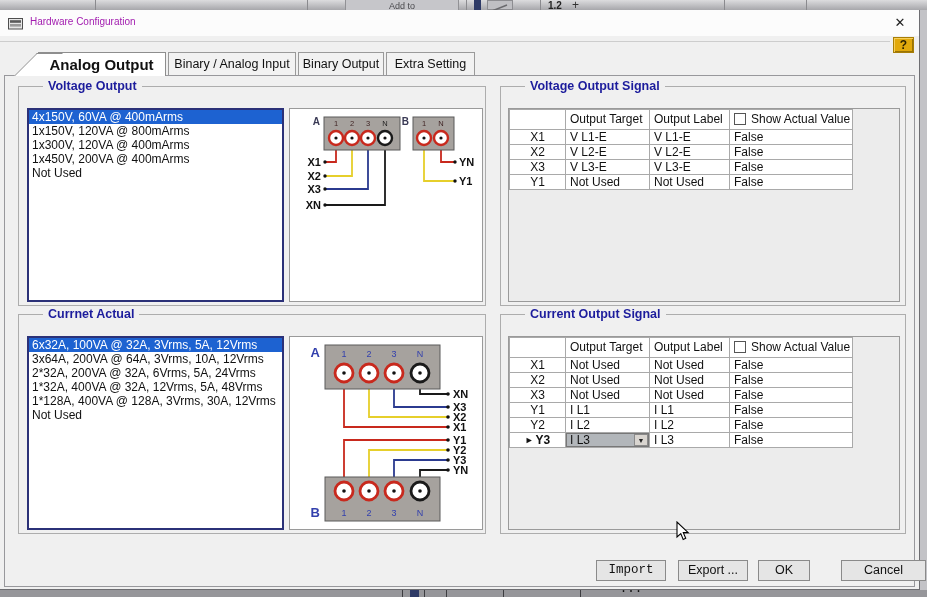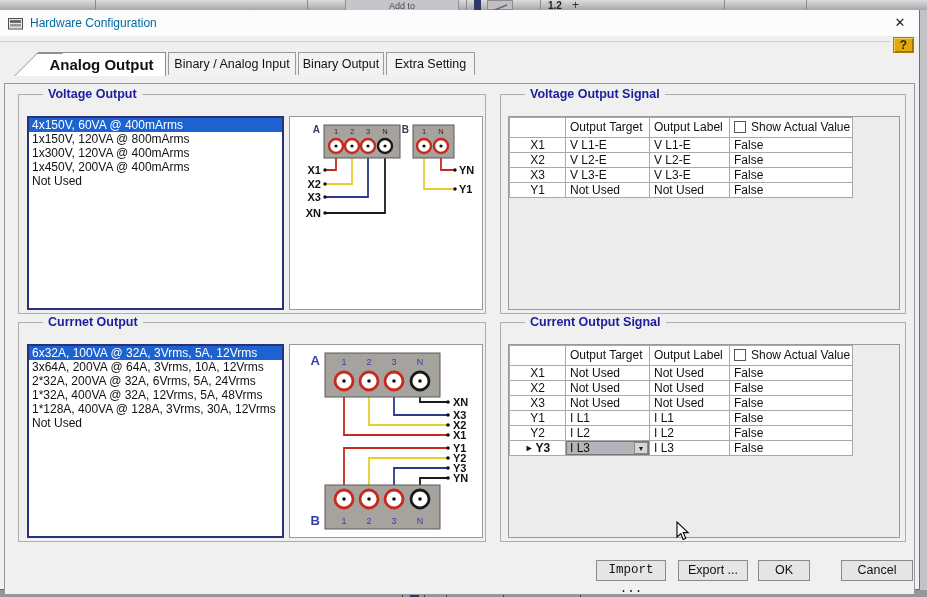--- a/index.html
+++ b/index.html
@@ -16,38 +16,38 @@
   .addto-btn{left:345px;top:0;width:112px;height:16px;background:#c6c6ca;border-left:1px solid #919195;border-right:1px solid #919195;
              font-size:9px;color:#4a4a4e;text-align:center;line-height:12px;overflow:hidden;}
   .navy-bar{left:474px;top:0;width:7px;height:10px;background:#2e3a66;}
   .tool-btn{left:487px;top:0;width:26px;height:10px;background:#bfbfc3;border:1px solid #8d8d91;box-sizing:border-box;}
   .scale-val{left:548px;top:0;width:22px;height:10px;font-size:10px;font-weight:bold;color:#222;line-height:11px;}
   .plus-glyph{left:572px;top:-2px;font-size:12px;color:#333;}
   
   .dialog{left:0;top:10px;width:920px;height:580px;background:#f0f0f0;
           border-right:1px solid #6e6e72;border-bottom:1px solid #6e6e72;box-sizing:border-box;}
   .titlebar{left:0;top:0;width:919px;height:26px;background:#fcfcfc;}
-  .title-text{left:30px;top:6px;font-size:12px;color:#0369a1;}
+  .title-text{left:30px;top:6px;font-size:10px;color:#a21caf;}
   .close-btn{left:888px;top:3px;width:24px;height:19px;text-align:center;font-size:13px;color:#222;line-height:19px;cursor:default;}
   .title-sep{left:0;top:31px;width:890px;height:1px;background:#cdcdcd;}
   .help-btn{left:893px;top:27px;width:21px;height:16px;background:#e2a90c;border:1px solid #a87e06;box-sizing:border-box;
             text-align:center;font-weight:bold;font-size:12px;color:#2f2300;line-height:14px;
             box-shadow:inset 1px 1px 0 #f6cf5a, inset -1px -1px 0 #9a7405;}
   
   .tab{top:42px;height:23px;background:#f2f2f2;border:1px solid #9a9a9a;border-bottom:none;box-sizing:border-box;
        text-align:center;font-size:12.5px;line-height:22px;color:#111;}
   .tab-active{left:38px;top:42px;width:128px;height:24px;background:#fff;
               border-top:1px solid #8e8e8e;border-right:1px solid #8e8e8e;box-sizing:border-box;
               font-weight:bold;font-size:15px;line-height:23px;text-align:center;z-index:3;}
   .tab-active::before{content:"";position:absolute;left:-24px;top:0;bottom:0;width:26px;background:#fff;
               border-left:1px solid #8e8e8e;border-top:1px solid #8e8e8e;box-sizing:border-box;
               transform:skewX(-45deg);transform-origin:100% 100%;}
   .tab-active span{position:relative;z-index:2;}
   
-  .panel{left:4px;top:73px;width:911px;height:512px;background:#f0f0f0;border:1px solid #98989c;box-sizing:border-box;}
+  .panel{left:4px;top:65px;width:911px;height:512px;background:#f0f0f0;border:1px solid #98989c;box-sizing:border-box;}
   
   .group{border:1px solid #adadad;box-sizing:border-box;}
   .group-title{left:24px;top:-8px;background:#f0f0f0;padding:0 5px;font-weight:bold;font-size:12.5px;color:#1c1c9c;line-height:14px;white-space:nowrap;}
   .g-vo{left:13px;top:10px;width:468px;height:220px;}
   .g-vos{left:495px;top:10px;width:406px;height:220px;}
   .g-co{left:13px;top:238px;width:468px;height:220px;}
   .g-cos{left:495px;top:238px;width:406px;height:220px;}
   
   .listbox{left:8px;top:21px;width:257px;height:194px;background:#fff;border:2px solid #2b3178;box-sizing:border-box;overflow:hidden;}
   .listbox .item{height:14px;line-height:14px;padding-left:3px;white-space:nowrap;overflow:hidden;font-size:12px;}
@@ -67,21 +67,21 @@
   .dd{display:flex;height:14px;background:#b2b6ba;border:1px solid #777;box-sizing:border-box;align-items:center;}
   .dd-text{flex:1;padding-left:3px;}
   .dd-btn{width:14px;height:12px;background:#d9d5d0;border:1px solid #8a8a8a;box-sizing:border-box;font-size:7px;
           text-align:center;line-height:11px;color:#222;}
   
   .btn{top:550px;height:21px;background:#e5e5e5;border:1px solid #8a8a8a;box-sizing:border-box;
        text-align:center;font-size:12.5px;line-height:19px;color:#111;}
   .b-import{left:596px;width:70px;font-family:Liberation Mono, monospace;}
   .b-export{left:678px;width:70px;}
   .b-ok{left:758px;width:52px;}
-  .b-cancel{left:841px;width:72px;}
+  .b-cancel{left:841px;width:85px;}
   .cursor{left:676px;top:521px;z-index:9;}
 </style>
 </head>
 <body>
 
 <div class="abs top-strip">
   <div class="abs vline" style="left:95px"></div>
   <div class="abs vline" style="left:307px"></div>
   <div class="abs addto-btn">Add to</div>
   <div class="abs vline" style="left:466px"></div>
@@ -228,21 +228,21 @@
             <td>Not Used</td>
             <td>Not Used</td>
             <td>False</td>
           </tr>
         </tbody>
           </table>
       </div>
     </div>
 
     <div class="abs group g-co">
-      <span class="abs group-title">Currnet Output</span>
+      <span class="abs group-title">Currnet Actual</span>
       <div class="abs listbox">
         <div class="item sel">6x32A, 100VA @ 32A, 3Vrms, 5A, 12Vrms</div>
         <div class="item">3x64A, 200VA @ 64A, 3Vrms, 10A, 12Vrms</div>
         <div class="item">2*32A, 200VA @ 32A, 6Vrms, 5A, 24Vrms</div>
         <div class="item">1*32A, 400VA @ 32A, 12Vrms, 5A, 48Vrms</div>
         <div class="item">1*128A, 400VA @ 128A, 3Vrms, 30A, 12Vrms</div>
         <div class="item">Not Used</div>
       </div>
       <div class="abs diagpanel">
         <svg width="192" height="192" viewBox="0 0 192 192">

